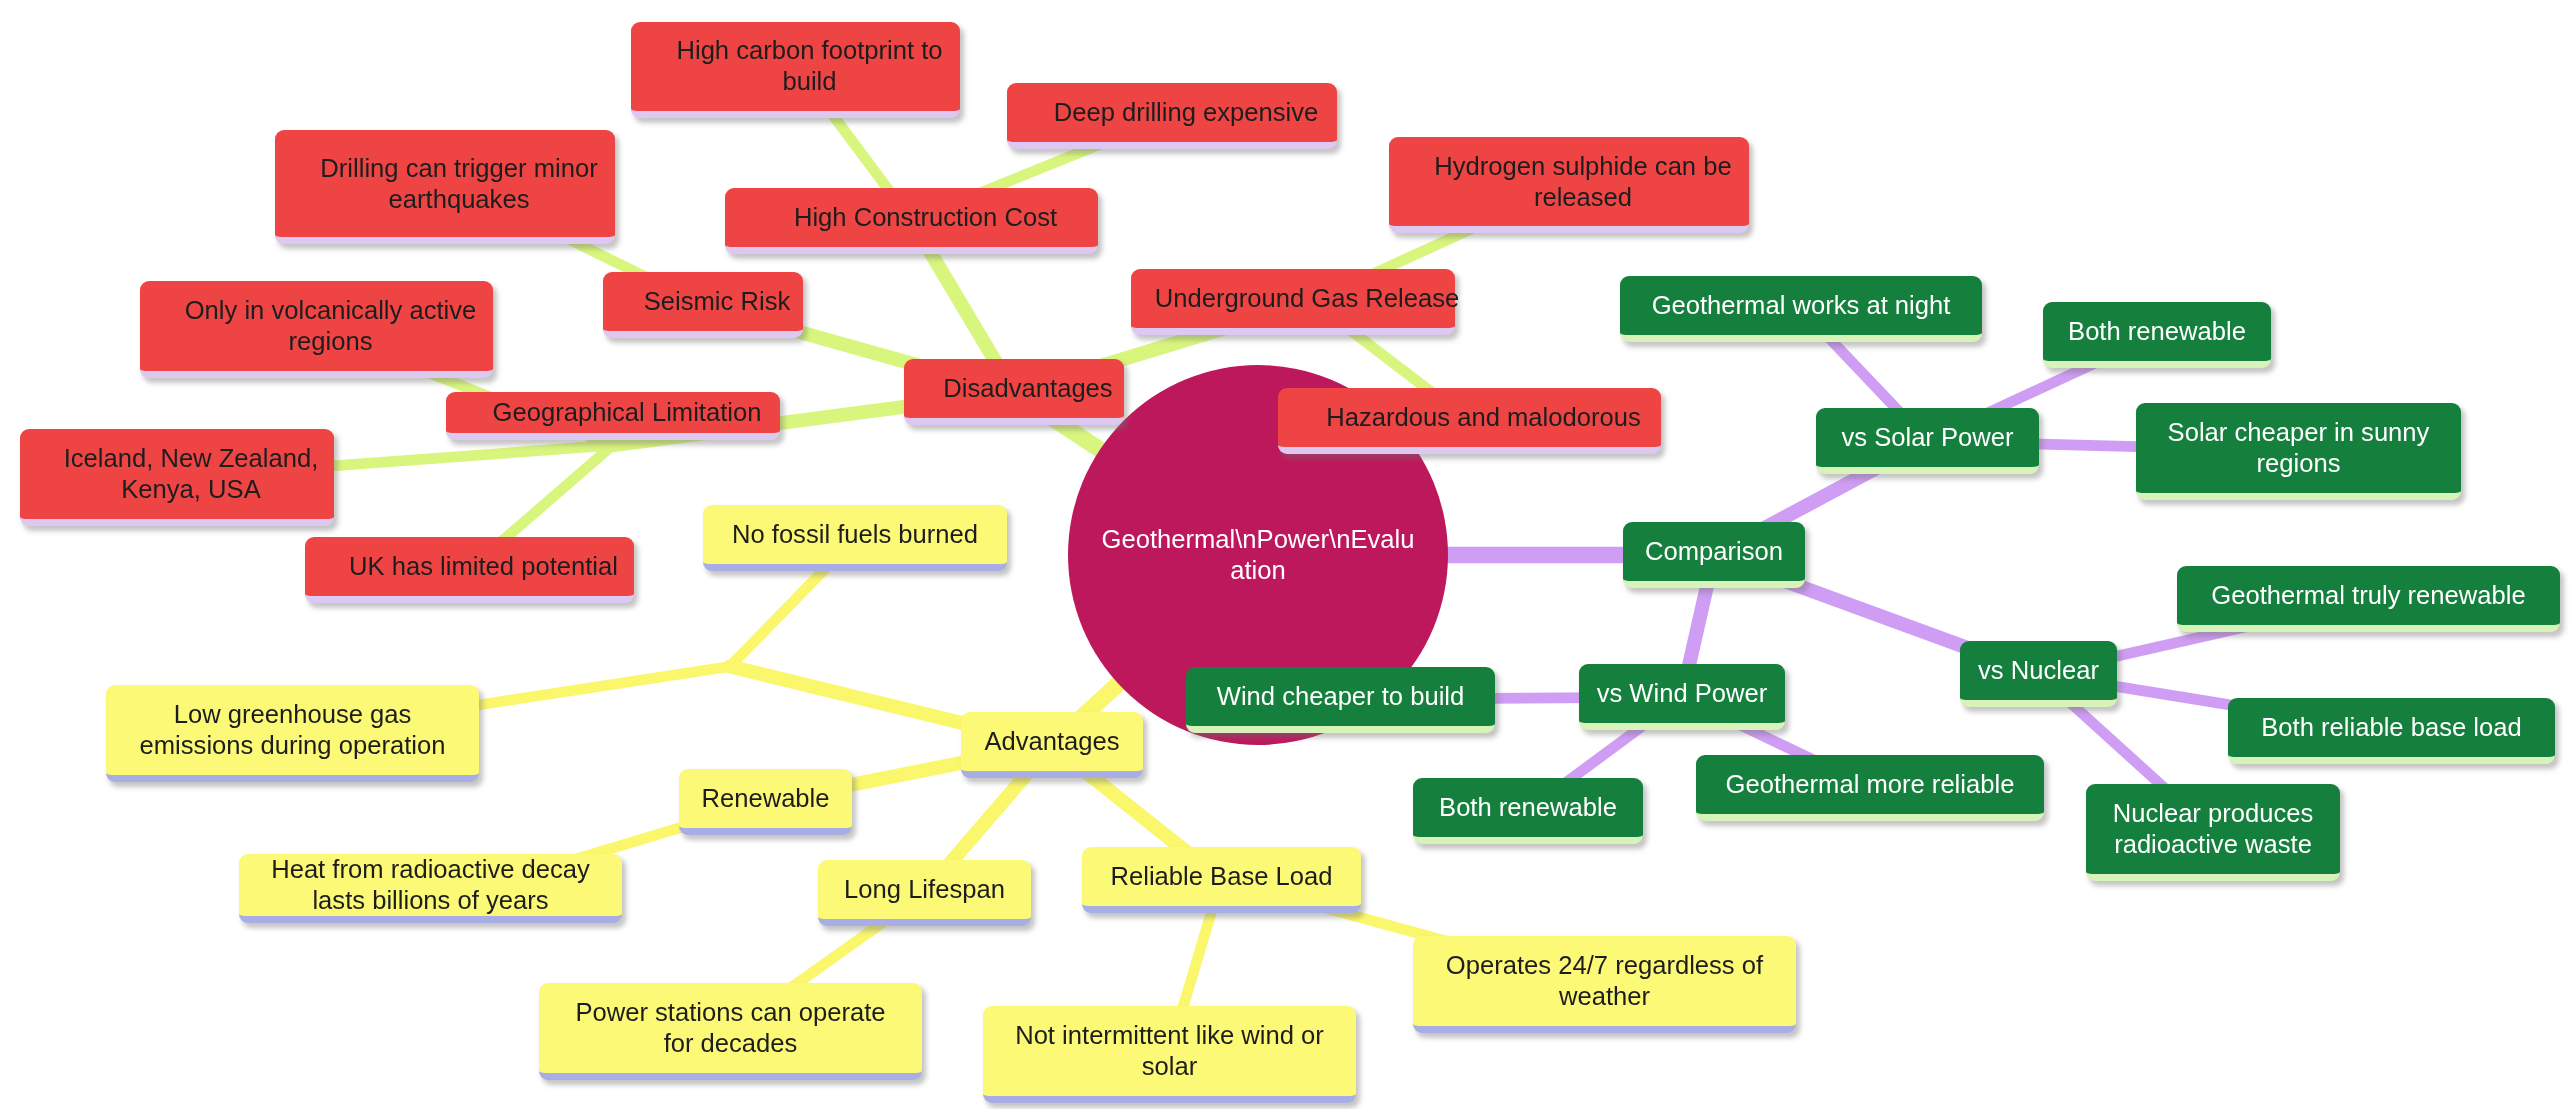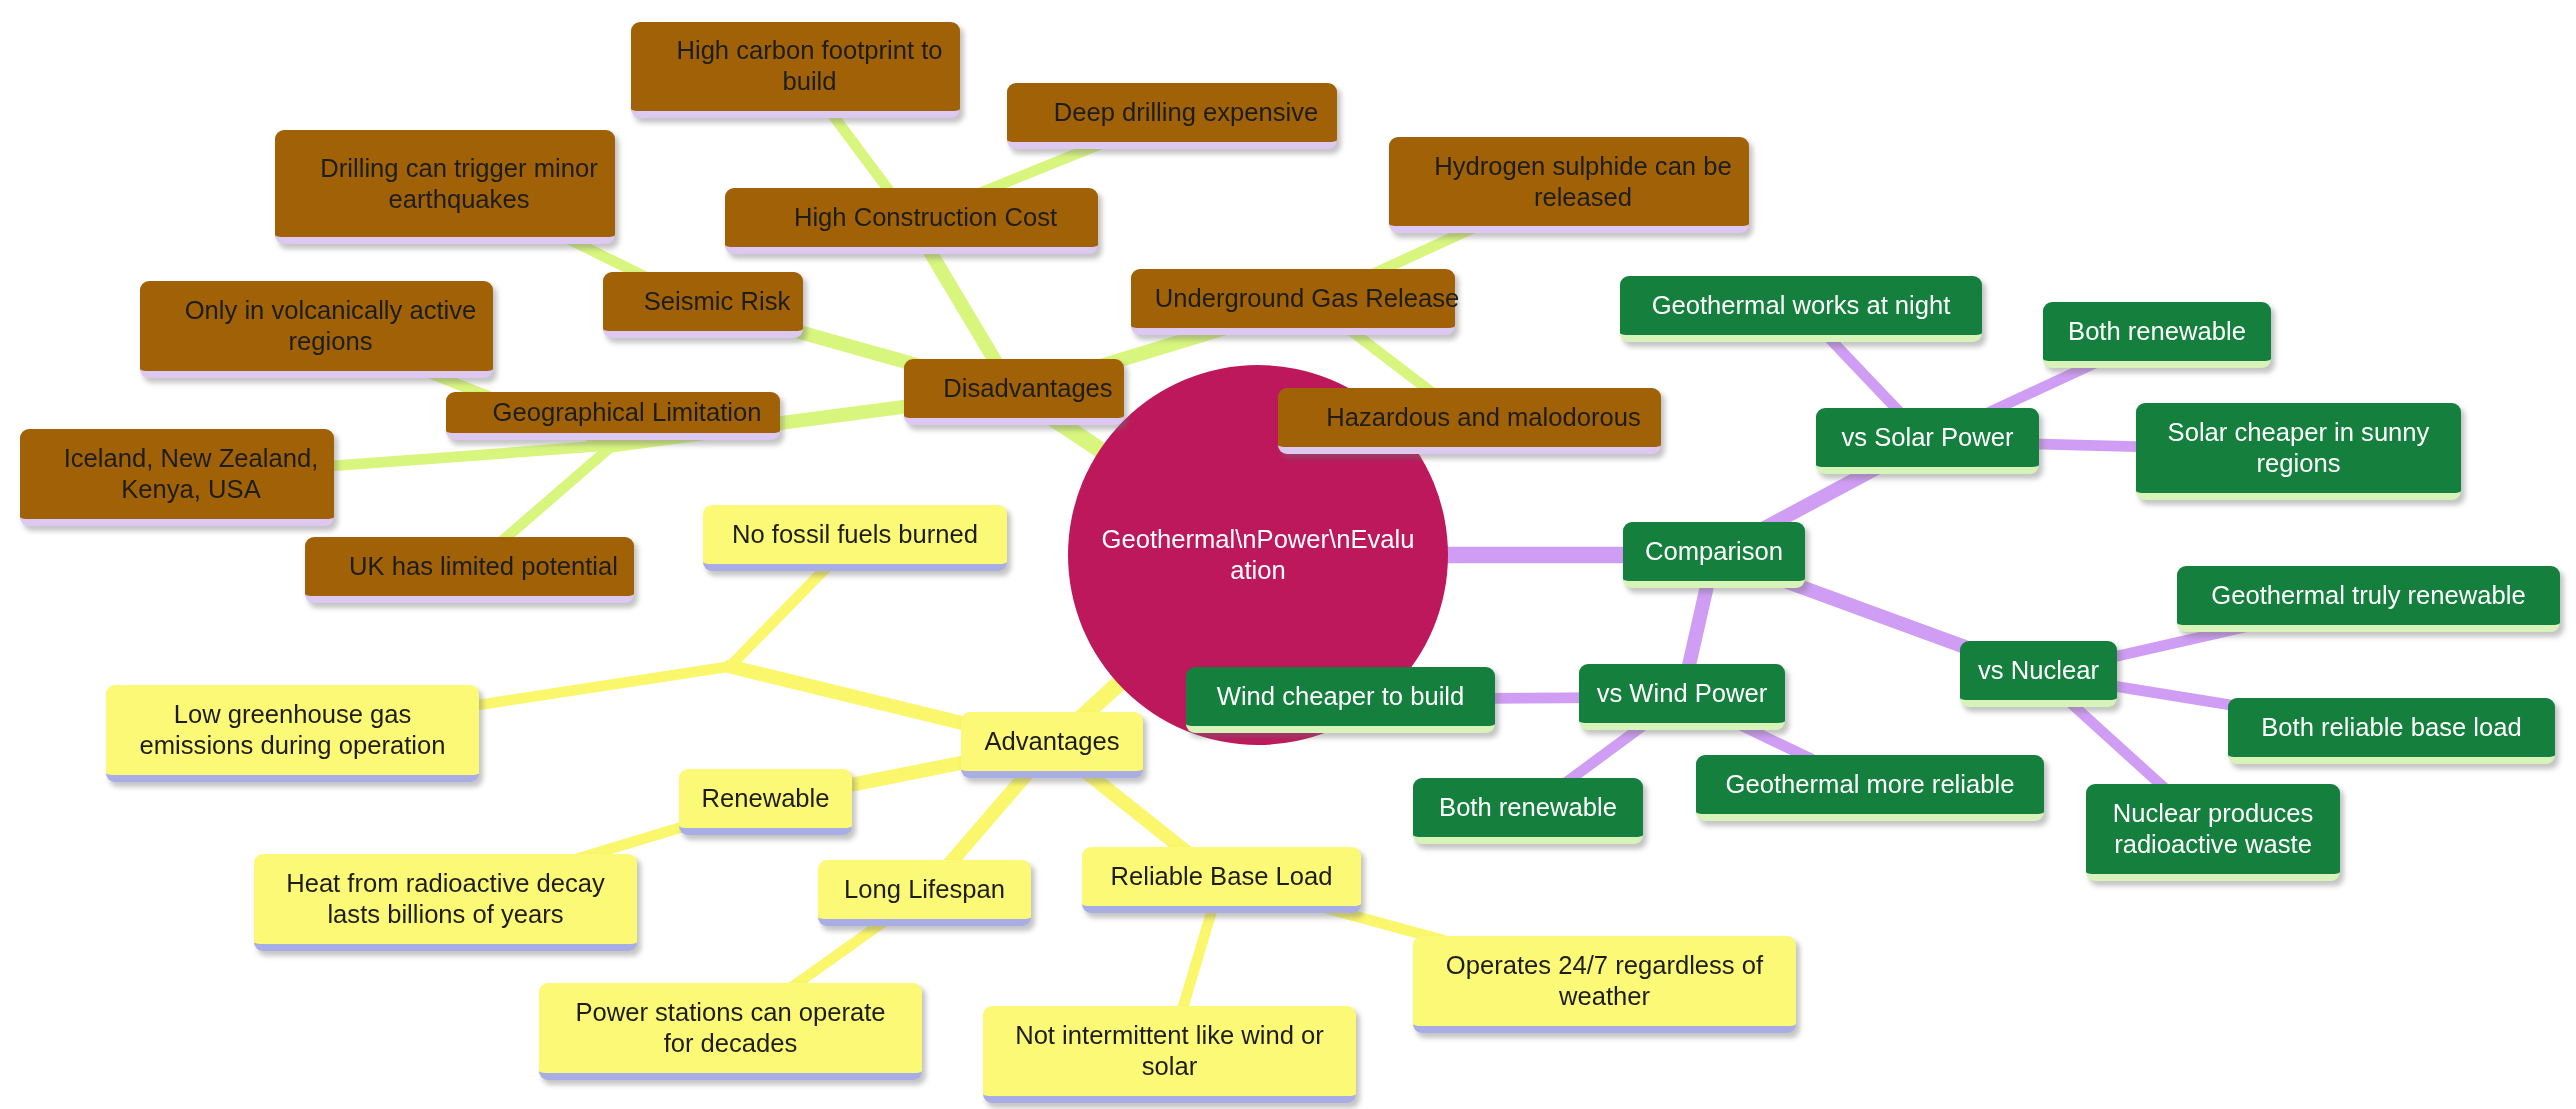--- a/index.html
+++ b/index.html
@@ -23,21 +23,21 @@
     text-align:center;font-size:25.6px;line-height:31px;
   }
   .node{
     position:absolute;z-index:3;box-sizing:border-box;
     border-radius:9px;
     display:flex;flex-direction:column;justify-content:center;align-items:center;
     text-align:center;font-size:25.6px;line-height:31px;color:#1d1d1d;
     box-shadow:3.3px 4.1px 5.8px rgba(110,110,110,0.40);
   }
   .node span{display:block;white-space:nowrap;}
-  .sec-g{background:#a16207;border-bottom:7.4px solid #dcc8f0;padding-left:28px;}
+  .sec-g{background:#ef4444;border-bottom:7.4px solid #dcc8f0;padding-left:28px;}
   .sec-y{background:#fcf977;border-bottom:7.4px solid #a8ade6;}
   .sec-p{background:#15803d;border-bottom:7.4px solid #d8f3ba;color:#ffffff;}
 </style>
 </head>
 <body>
 
 <div id="canvas">
 
   <svg id="edge-layer" width="2576" height="1110" viewBox="0 0 3120 1344">
 
@@ -149,21 +149,21 @@
     <span>emissions during operation</span>
   </div>
   <div class="node sec-y" style="left:961px;top:712px;width:182px;height:66px">
     <span>Advantages</span>
     <span></span>
   </div>
   <div class="node sec-y" style="left:679px;top:769px;width:173px;height:66px">
     <span>Renewable</span>
     <span></span>
   </div>
-  <div class="node sec-y" style="left:254px;top:854px;width:383px;height:97px">
+  <div class="node sec-y" style="left:239px;top:854px;width:383px;height:69px">
     <span>Heat from radioactive decay</span>
     <span>lasts billions of years</span>
   </div>
   <div class="node sec-y" style="left:818px;top:860px;width:213px;height:66px">
     <span>Long Lifespan</span>
     <span></span>
   </div>
   <div class="node sec-y" style="left:1082px;top:847px;width:279px;height:66px">
     <span>Reliable Base Load</span>
     <span></span>

